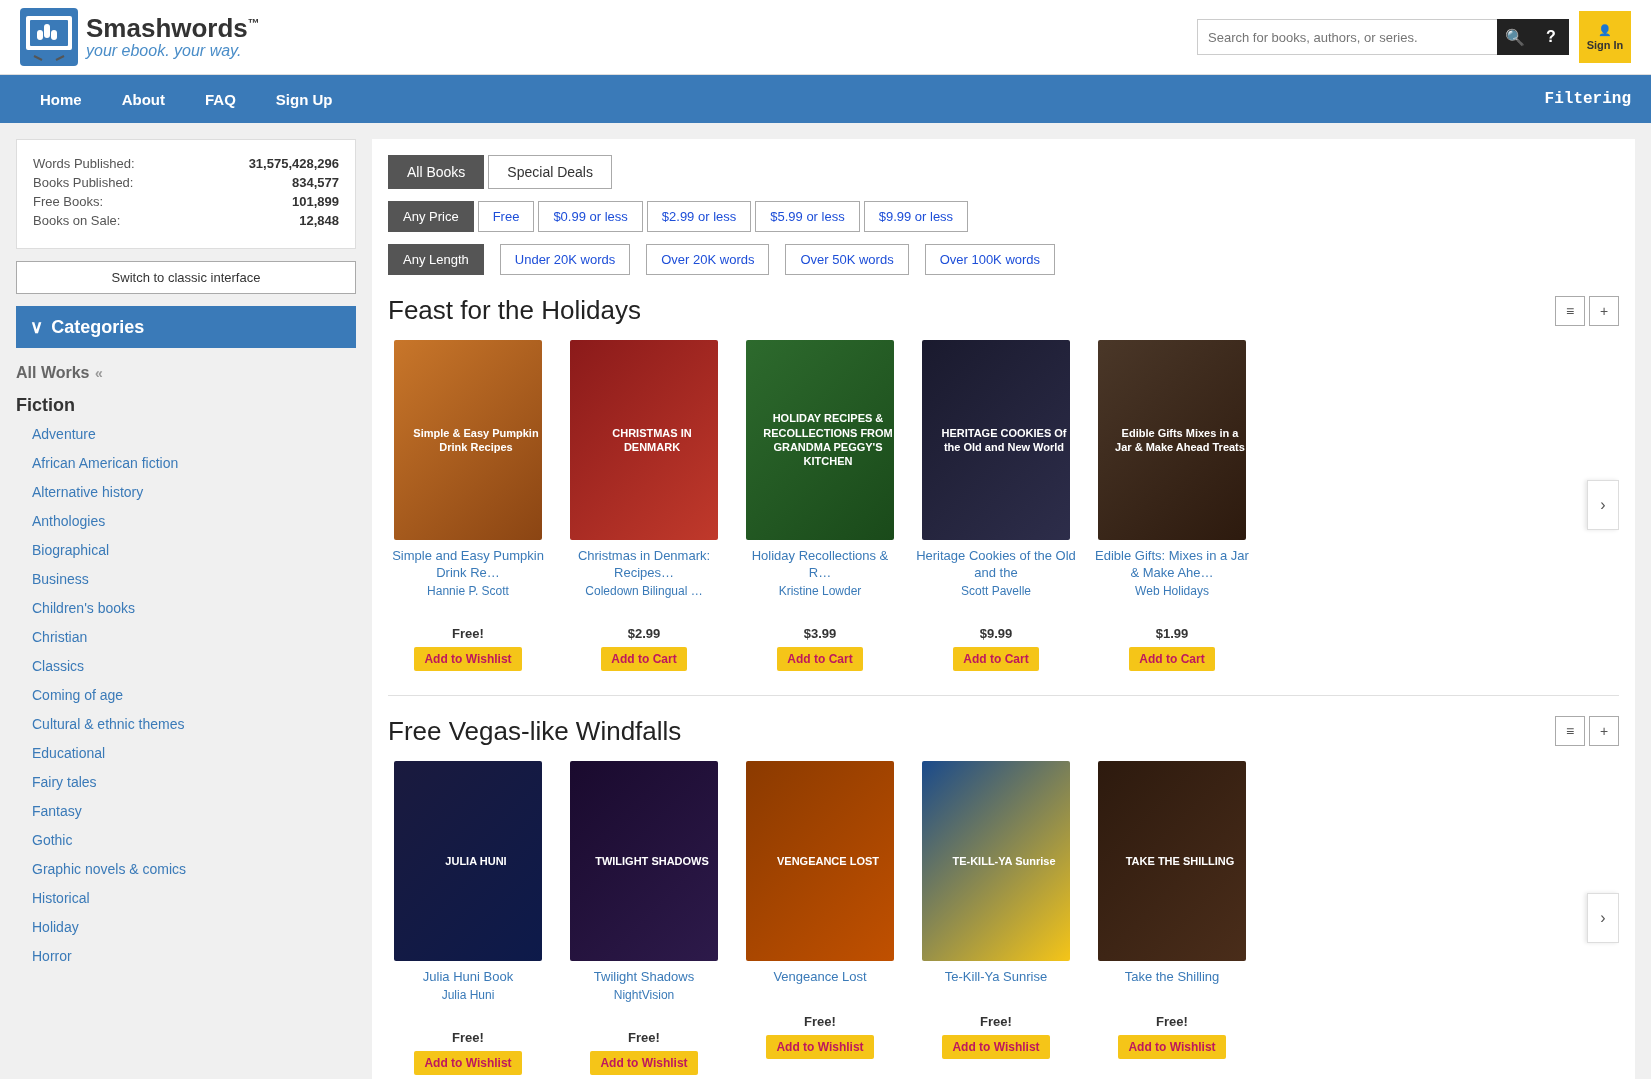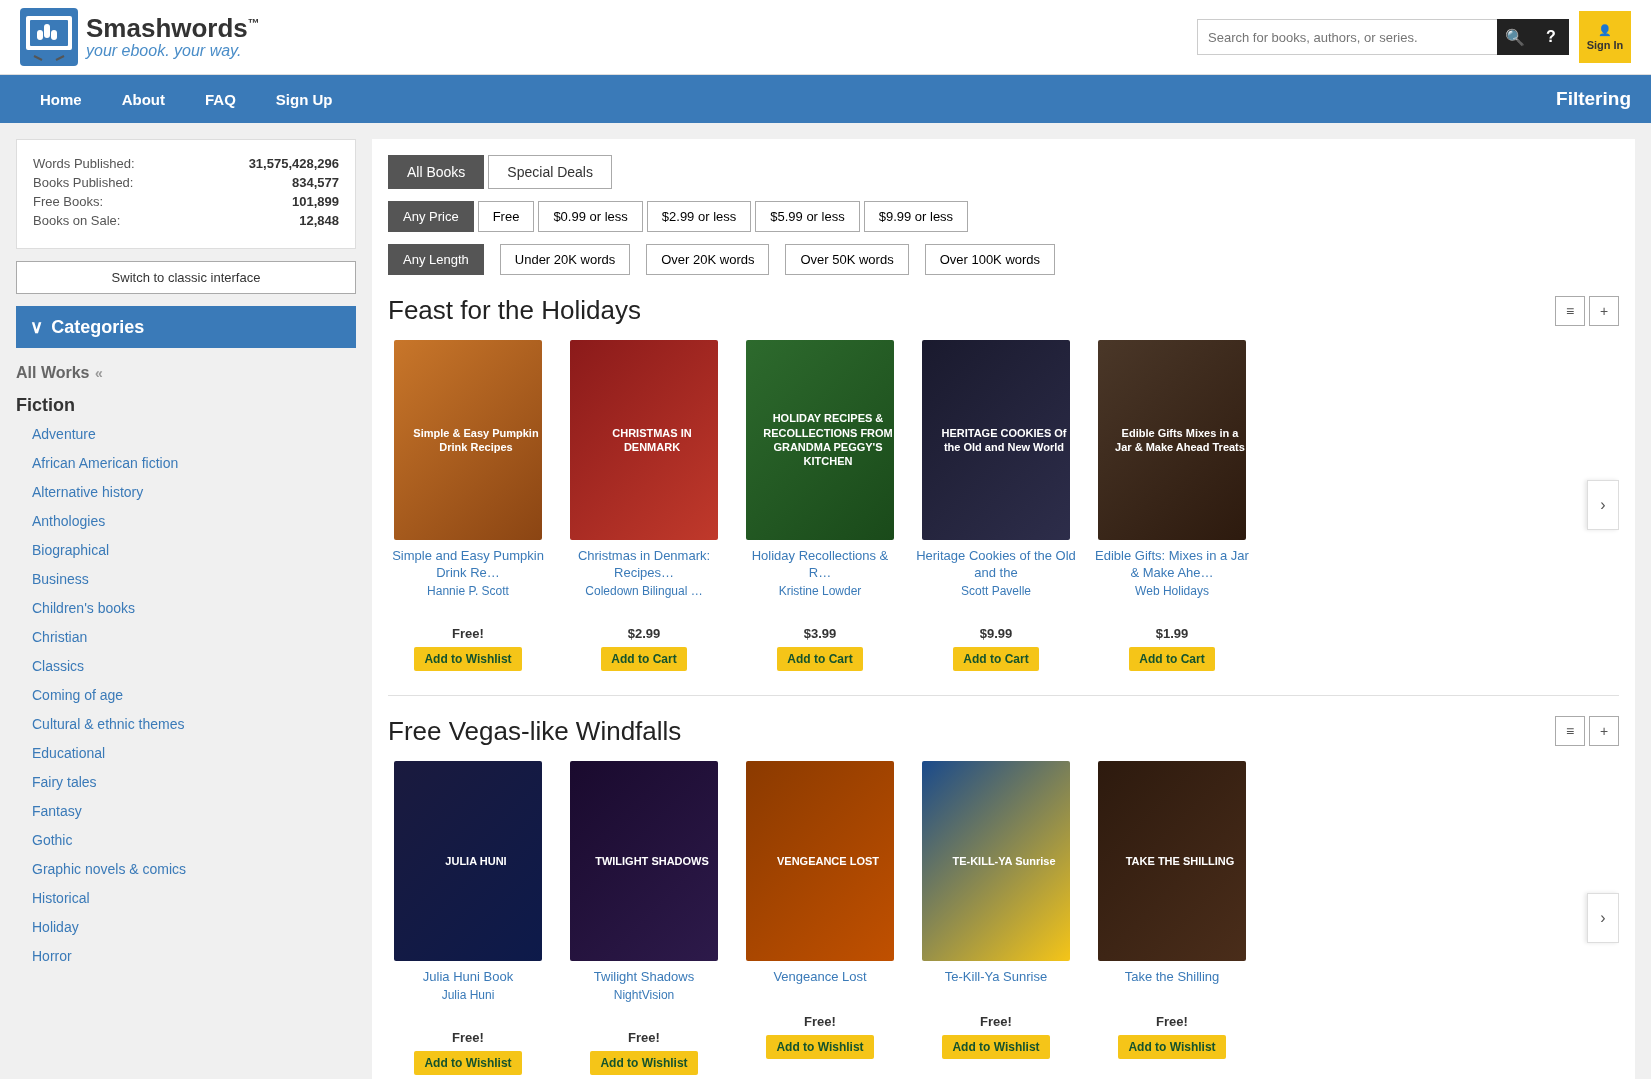--- a/index.html
+++ b/index.html
@@ -113,23 +113,24 @@
       padding: 0 20px;
       height: 48px;
       display: flex;
       align-items: center;
       cursor: pointer;
       text-decoration: none;
     }
     #nav-filtering {
       margin-left: auto;
       color: white;
-      font-size: 19px;
-      font-weight: bold;
-      cursor: pointer;
+      font-size: 16px;
+      font-weight: bold;
+      cursor: pointer;
+      font-family: Liberation Mono, monospace;
     }
 
     
     #main {
       display: flex;
       gap: 0;
       padding: 16px 16px;
       max-width: 1651px;
     }
 
@@ -233,21 +234,21 @@
       gap: 4px;
       margin-bottom: 12px;
       flex-wrap: wrap;
     }
     .filter-btn {
       padding: 7px 14px;
       border: 1px solid #aaa;
       cursor: pointer;
       font-size: 13px;
       background: white;
-      color: #000000;
+      color: #1d4ed8;
     }
     .filter-btn.active {
       background: #555;
       color: white;
       border-color: #555;
     }
 
     #length-filters {
       display: flex;
       gap: 16px;
@@ -330,21 +331,21 @@
       margin-bottom: 6px;
       margin-top: 28px;
     }
     .add-btn {
       padding: 5px 10px;
       background: #f5c518;
       border: none;
       cursor: pointer;
       font-size: 12px;
       font-weight: bold;
-      color: #14532d;
+      color: #be185d;
       border-radius: 2px;
     }
 
     .next-arrow {
       position: absolute;
       right: 0;
       top: 50%;
       transform: translateY(-50%);
       width: 32px;
       height: 50px;

